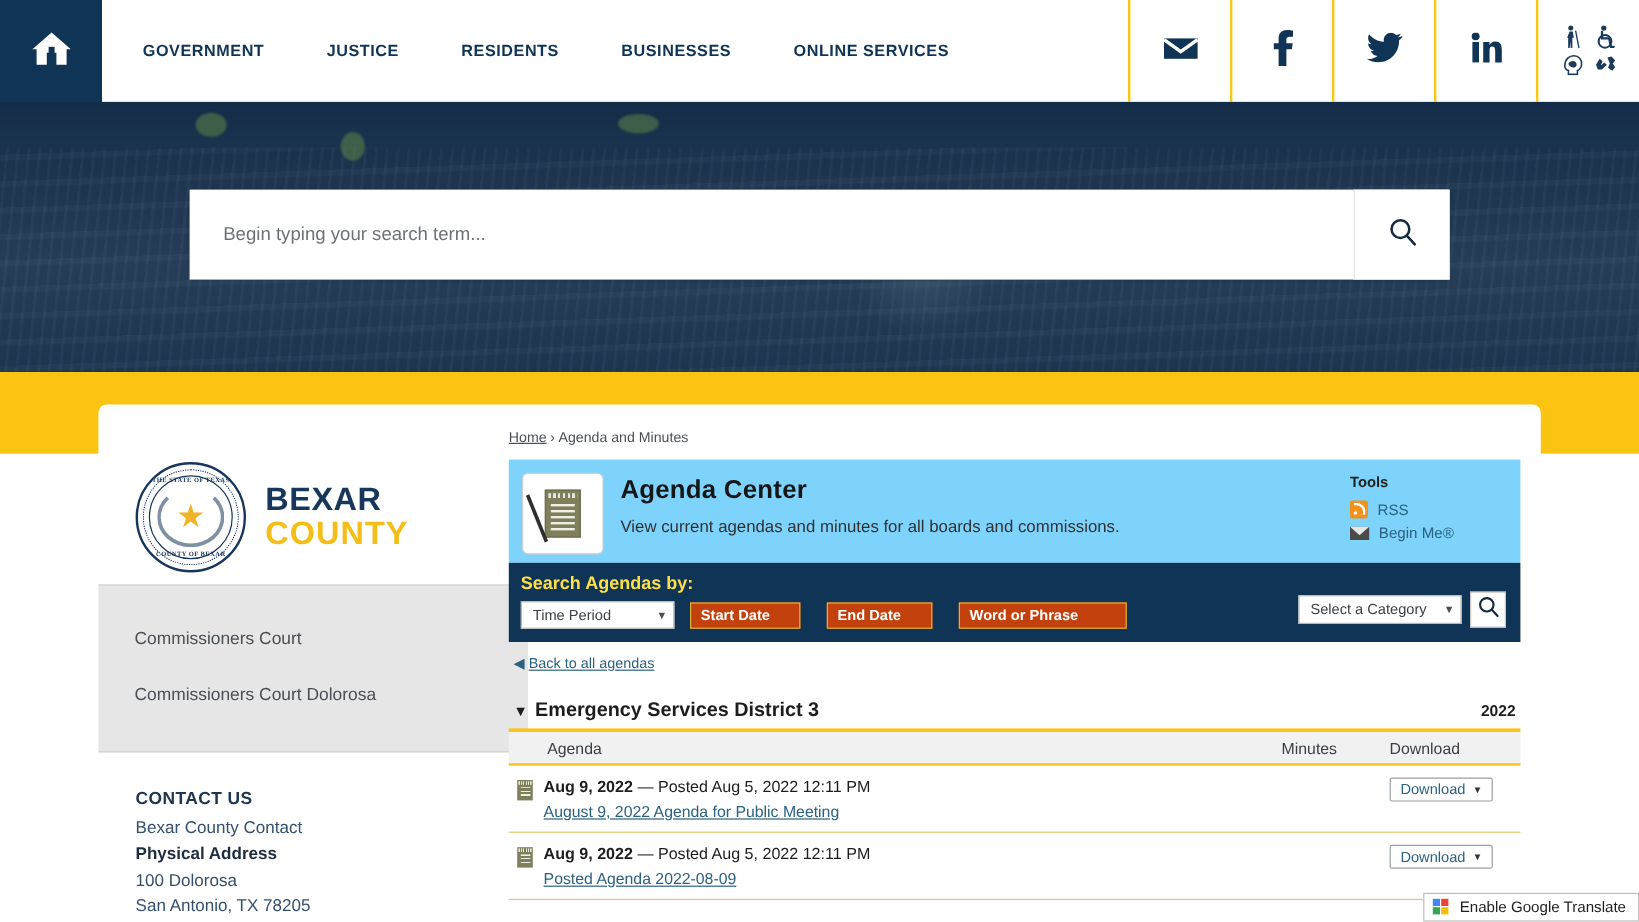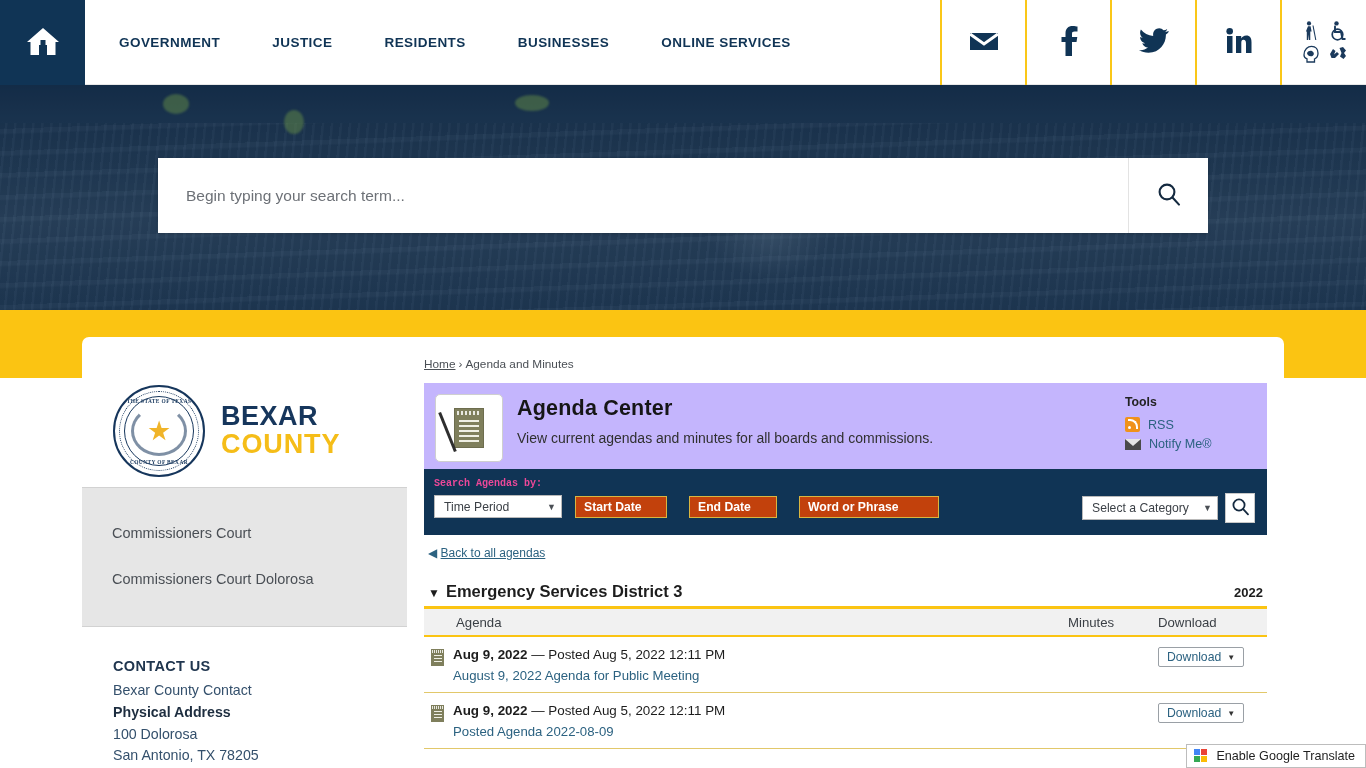--- a/index.html
+++ b/index.html
@@ -202,21 +202,21 @@
   .logo-county {
     font-size: 27px; font-weight: bold; color: #f5bd18;
     letter-spacing: .9px;
   }
   .sidenav {
     margin: 0 15px 0 0;
     background: #e6e6e6;
     border-top: 1px solid #d2d2d2;
     border-bottom: 1px solid #d2d2d2;
     padding: 22px 0 24px 0;
-    width: 325px;
+    width: 358px;
   }
   .sidenav a {
     display: block;
     padding: 15px 0 15px 30px;
     font-size: 14.5px;
     color: #4a4f55;
     text-decoration: none;
     cursor: pointer;
   }
   .contact-block {
@@ -236,21 +236,21 @@
     padding: 20px 17px 0 17px;
   }
   .breadcrumb {
     font-size: 11.8px; color: #4a4f55;
     margin-bottom: 12px;
   }
   .breadcrumb a { color: #4a4f55; text-decoration: underline; cursor: pointer; }
   .breadcrumb .sep { margin: 0 3px; }
 
   .agenda-head {
-    background: #c4b5fd;
+    background: #7dd3fc;
     height: 86px;
     display: flex; align-items: flex-start;
     padding: 11px 14px 0 11px;
     position: relative;
   }
   .agenda-icon-box {
     width: 68px; height: 68px; flex: 0 0 68px;
     background: #ffffff;
     border: 1px solid #cfcfcf;
     border-radius: 5px;
@@ -314,23 +314,22 @@
   }
 
   
   .search-agendas {
     background: #103455;
     padding: 9px 10px 11px 10px;
     position: relative;
     height: 66px;
   }
   .sa-label {
-    color: #ec4899; font-size: 10px; font-weight: bold;
+    color: #fde047; font-size: 15px; font-weight: bold;
     margin-bottom: 6px;
-    font-family: Liberation Mono, monospace;
   }
   .sa-row { display: flex; align-items: center; }
   .sa-select {
     width: 128px; height: 23px;
     background: #ffffff; border: 1px solid #b9b9b9;
     display: flex; align-items: center; justify-content: space-between;
     padding: 0 5px 0 9px;
     font-size: 12.2px; color: #3c4147;
     cursor: pointer; margin-right: 13px;
   }
@@ -414,21 +413,21 @@
     content:""; position:absolute; left:1px; right:1px; top:1px; height:3px;
     background: repeating-linear-gradient(90deg,#e8e8e0 0 1px, #7f7f5c 1px 2px);
   }
   .arow .doc-ico::after {
     content:""; position:absolute; left:2.5px; right:2.5px; top:6px; height:8px;
     background: repeating-linear-gradient(180deg,#efefe4 0 1px, #7f7f5c 1px 3px);
   }
   .arow-main { flex: 1 1 auto; }
   .arow-date { font-size: 13.4px; color: #1d1d1d; }
   .arow-date b { font-weight: bold; }
-  .arow-link { font-size: 13.2px; color: #2c6281; margin-top: 6px; cursor: pointer; }
+  .arow-link { font-size: 13.2px; color: #2c6281; margin-top: 6px; cursor: pointer; text-decoration: underline; }
   .arow-min { flex: 0 0 90px; }
   .arow-dl  { flex: 0 0 105px; }
   .dl-btn {
     display: inline-flex; align-items: center;
     border: 1px solid #9aa0a6;
     background: #ffffff;
     font-size: 12.2px; color: #2c6281;
     padding: 2px 8px; border-radius: 2px;
     cursor: pointer;
   }
@@ -616,21 +615,21 @@
         <div class="agenda-sub">View current agendas and minutes for all boards and commissions.</div>
       </div>
       <div class="tools">
         <div class="tools-title">Tools</div>
         <div class="tool-row">
           <span class="rss-ico"></span>
           <span class="lbl">RSS</span>
         </div>
         <div class="tool-row">
           <span class="mail-ico"></span>
-          <span class="lbl">Notify Me®</span>
+          <span class="lbl">Begin Me®</span>
         </div>
       </div>
     </div>
 
     <div class="search-agendas">
       <div class="sa-label">Search Agendas by:</div>
       <div class="sa-row">
         <div class="sa-select">
           <span>Time Period</span>
           <span class="caret">▼</span>

